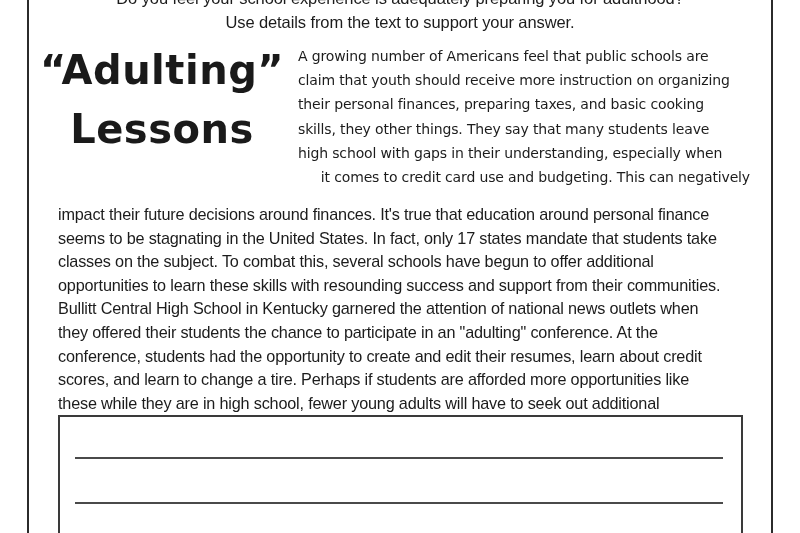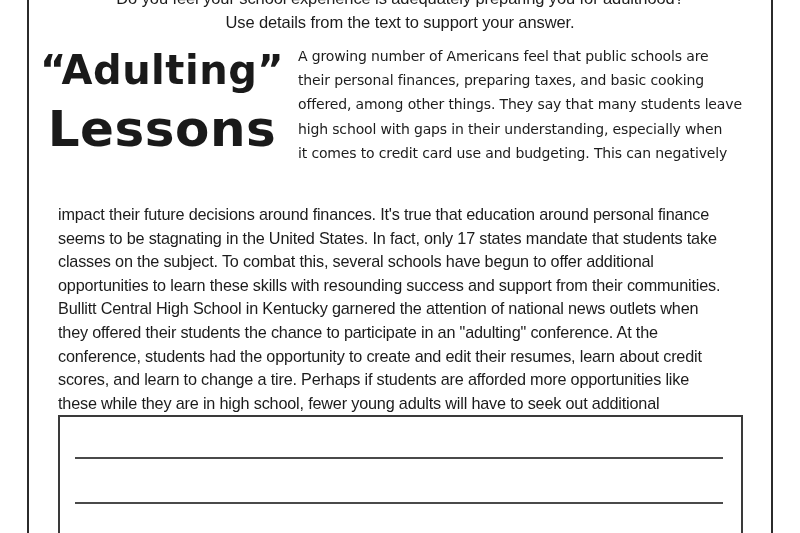--- a/index.html
+++ b/index.html
@@ -59,41 +59,41 @@
   }
   #headline .hl-1 {
     display: block;
     font-size: 40px;
     line-height: 52px;
     white-space: nowrap;
     text-align: center;
   }
   #headline .hl-2 {
     display: block;
-    font-size: 50px;
+    font-size: 40px;
     line-height: 50px;
     white-space: nowrap;
     margin-top: 8px;
   }
 
   
   #article-top {
     position: absolute;
     left: 298px;
     top: 44px;
     width: 452px;
     font-family: "DejaVu Sans", sans-serif;
     font-size: 14px;
     line-height: 24.2px;
     color: #1c1c1c;
     text-align: left;
     letter-spacing: -0.15px;
   }
   #article-top .tline { display: block; white-space: nowrap; }
-  #article-top .tline.last { }
+  #article-top .tline.last { text-align: right; }
 
   
   #article-body {
     position: absolute;
     left: 58px;
     top: 203px;
     width: 700px;
     font-family: "Liberation Sans Narrow", "Liberation Sans", sans-serif;
     font-size: 17px;
     line-height: 23.6px;
@@ -138,22 +138,23 @@
     <span class="pline">Use details from the text to support your answer.</span>
   </div>
 
   <div id="headline">
     <span class="hl-1">“Adulting”</span>
     <span class="hl-2">Lessons</span>
   </div>
 
   <div id="article-top">
     <span class="tline">A growing number of Americans feel that public schools are</span>
+    <span class="tline">claim that youth should receive more instruction on organizing</span>
     <span class="tline">their personal finances, preparing taxes, and basic cooking</span>
-    <span class="tline">offered, among other things. They say that many students leave</span>
+    <span class="tline">skills, they other things. They say that many students leave</span>
     <span class="tline">high school with gaps in their understanding, especially when</span>
     <span class="tline last">it comes to credit card use and budgeting. This can negatively</span>
   </div>
 
   <div id="article-body">
     <span class="bline">impact their future decisions around finances. It's true that education around personal finance</span>
     <span class="bline">seems to be stagnating in the United States. In fact, only 17 states mandate that students take</span>
     <span class="bline">classes on the subject. To combat this, several schools have begun to offer additional</span>
     <span class="bline">opportunities to learn these skills with resounding success and support from their communities.</span>
     <span class="bline">Bullitt Central High School in Kentucky garnered the attention of national news outlets when</span>

